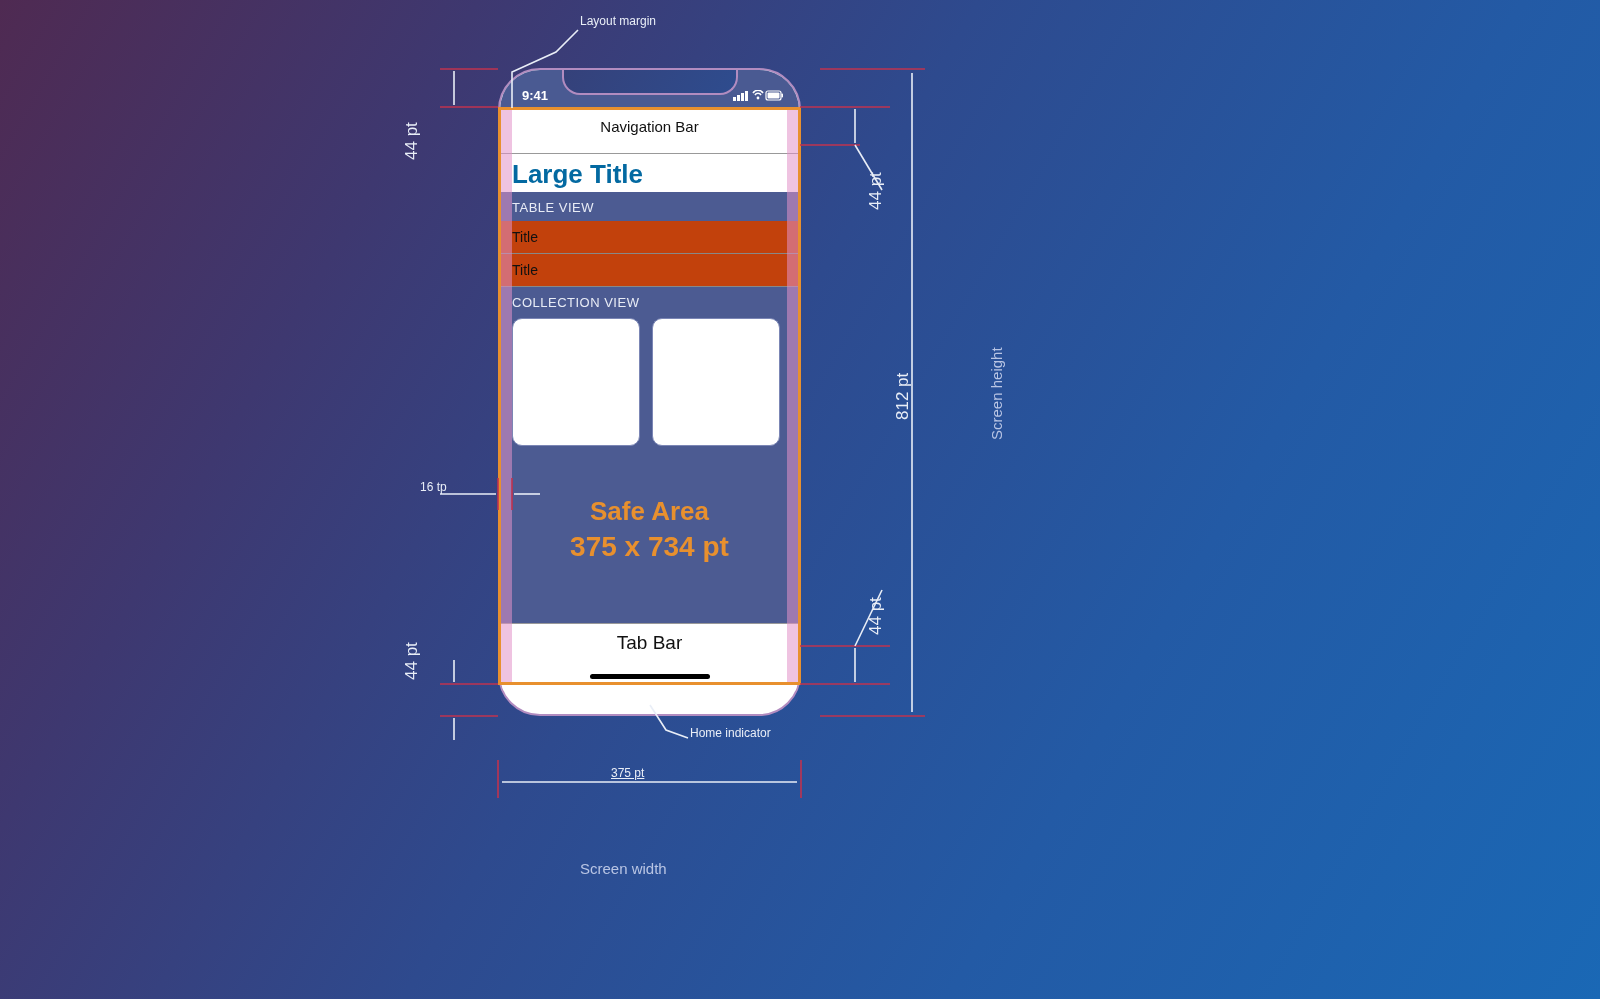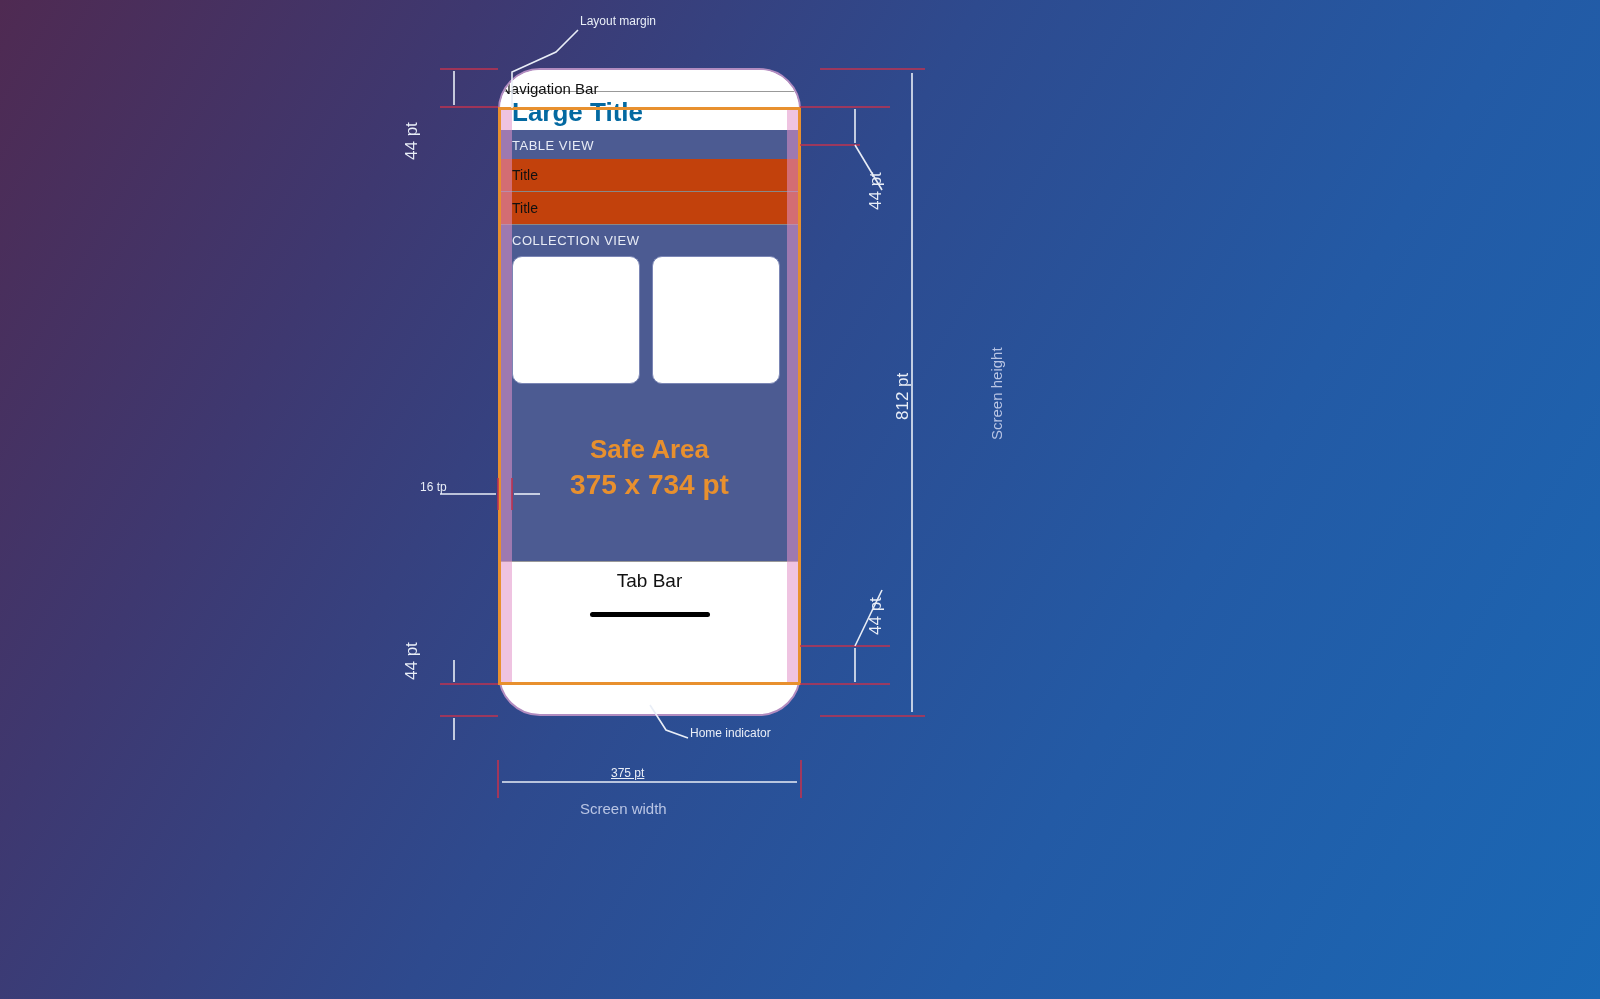--- a/index.html
+++ b/index.html
@@ -25,24 +25,24 @@
   .status-bar {
     height: 38px;
     background: #4a5a92;
     color: #fff;
     position: relative;
     font-size: 13px;
   }
   .status-time { position: absolute; left: 22px; top: 18px; font-weight: 600; }
   .status-icons { position: absolute; right: 16px; top: 20px; }
   .nav-bar {
-    height: 22px;
+    height: 46px;
     background: #fff;
     color: #111;
-    text-align: left;
+    text-align: center;
     font-size: 15px;
     line-height: 38px;
     border-bottom: 1px solid #999;
   }
   .large-title-row {
     height: 38px;
     background: #fff;
     color: #0369a1;
     font-size: 26px;
     font-weight: 700;
@@ -158,20 +158,40 @@
     border: 2px solid #b28cc0;
     border-top: none;
   }
 </style>
 </head>
 <body>
 
 <div class="stage">
 
   <div class="phone">
+    <div class="status-bar">
+      <div class="notch"></div>
+      <span class="status-time">9:41</span>
+      <span class="status-icons">
+        <svg width="50" height="12" viewBox="0 0 50 12">
+          <g fill="#fff">
+            <rect x="0" y="7" width="3" height="4"></rect>
+              <rect x="4" y="5" width="3" height="6"></rect>
+            <rect x="8" y="3" width="3" height="8"></rect>
+              <rect x="12" y="1" width="3" height="10"></rect>
+            <path d="M20 3 a6 6 0 0 1 10 0" stroke="#fff" stroke-width="1.6" fill="none"></path>
+            <path d="M22 5 a3.5 3.5 0 0 1 6 0" stroke="#fff" stroke-width="1.6" fill="none"></path>
+            <circle cx="25" cy="8" r="1.4"></circle>
+            <rect x="33" y="1" width="15" height="9" rx="2" fill="none" stroke="#fff" stroke-width="1.2"></rect>
+            <rect x="34.5" y="2.5" width="12" height="6" rx="1"></rect>
+            <rect x="48.5" y="3.5" width="1.5" height="4" rx="0.7"></rect>
+          </g>
+        </svg>
+      </span>
+    </div>
     <div class="nav-bar">Navigation Bar</div>
     <div class="large-title-row">Large Title</div>
     <div class="content">
       <div class="section-header">TABLE VIEW</div>
       <div class="tv-row">Title</div>
       <div class="tv-row">Title</div>
       <div class="section-header">COLLECTION VIEW</div>
       <div class="cv-grid">
         <div class="cv-card"></div>
         <div class="cv-card"></div>
@@ -240,15 +260,15 @@
   <div class="vlabel" style="left:402px; top:160px;">44 pt</div>
   <div class="vlabel" style="left:866px; top:210px;">44 pt</div>
   <div class="vlabel" style="left:893px; top:420px;">812 pt</div>
   <div class="vlabel sub" style="left:988px; top:440px;">Screen height</div>
   <div class="vlabel" style="left:866px; top:635px;">44 pt</div>
   <div class="vlabel" style="left:402px; top:680px;">44 pt</div>
 
   <div class="anno" style="left:420px; top:480px;">16 tp</div>
   <div class="anno" style="left:690px; top:726px;">Home indicator</div>
   <div class="anno" style="left:611px; top:766px;text-decoration:underline;">375 pt</div>
-  <div class="anno sub" style="left:580px; top:800px;">Screen width</div>
+  <div class="anno sub" style="left:580px; top:860px;">Screen width</div>
 
 </div>
 
 </body></html>

